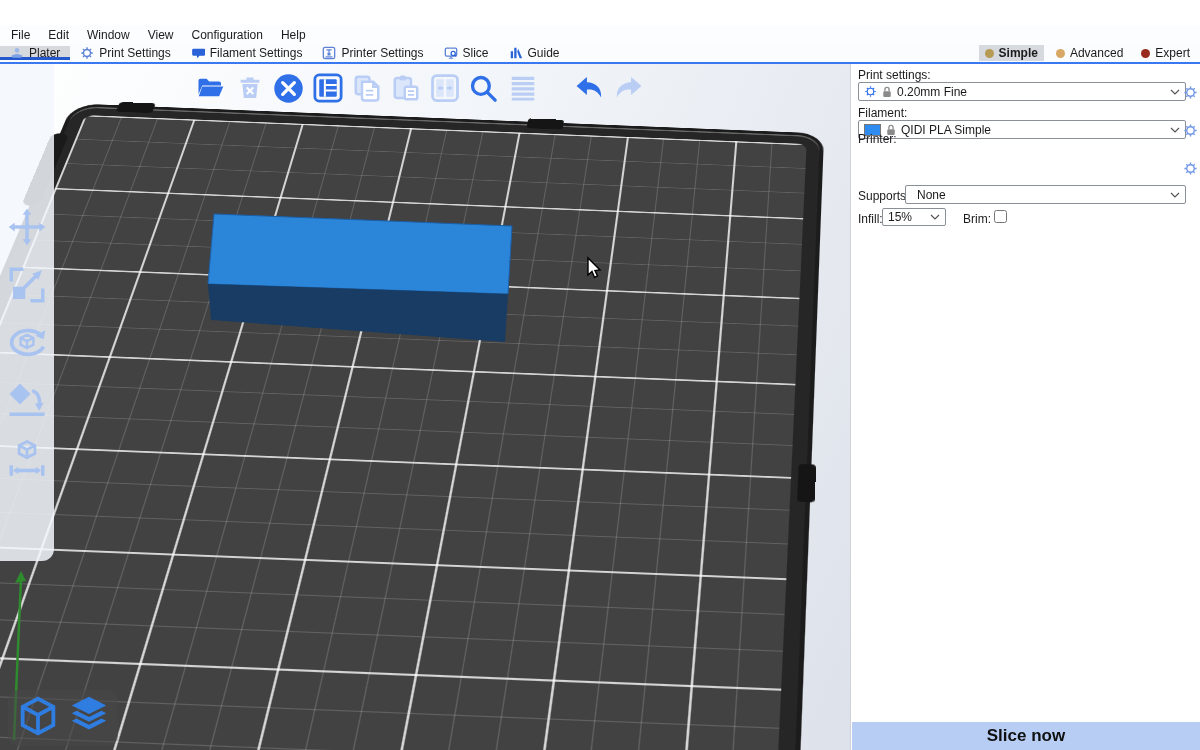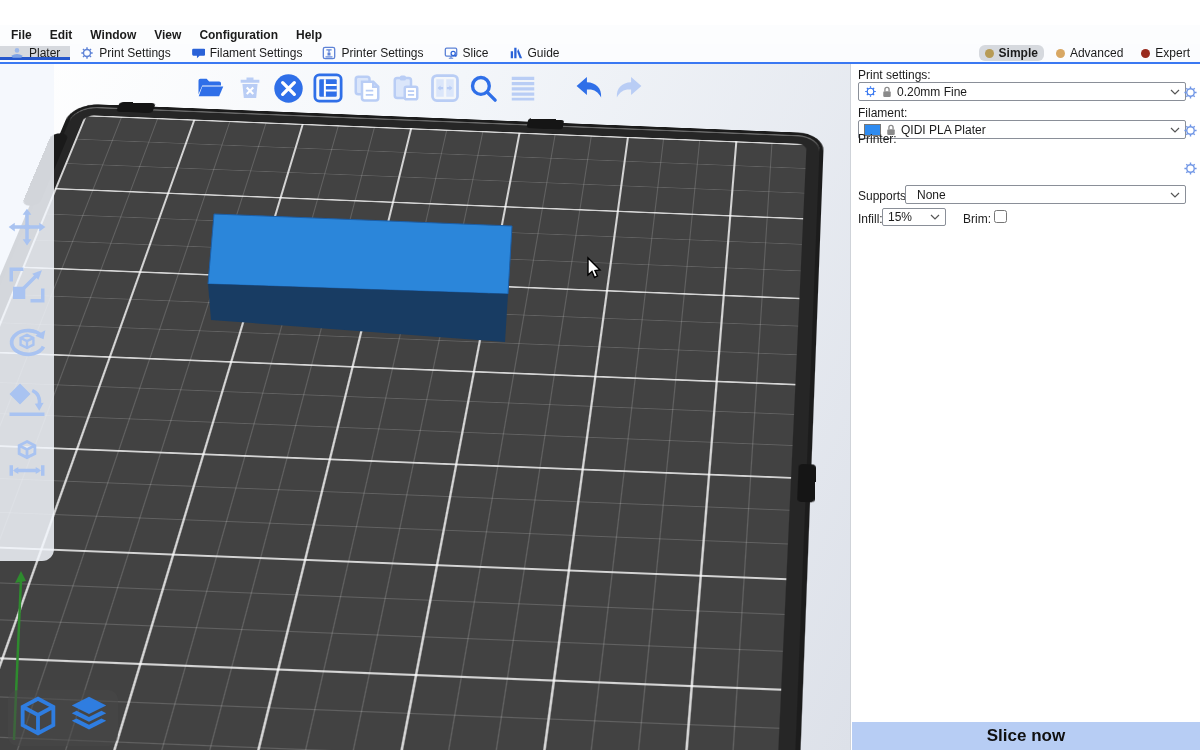--- a/index.html
+++ b/index.html
@@ -10,29 +10,29 @@
   .titlebar { position:absolute; left:0; top:0; width:1200px; height:25px; background:#eef3fa; display:flex; align-items:center; }
   .appicon { width:15px; height:15px; margin-left:8px; border-radius:4px; background:#1d79df; position:relative; }
   .appicon::after { content:""; position:absolute; left:2.5px; top:2.5px; width:10px; height:10px; border:2px solid #fff; border-left-color:transparent; border-radius:50%; transform:rotate(40deg); }
   .title-text { margin-left:7px; font-size:12px; color:#1b1b1b; }
   .wincontrols { position:absolute; right:0; top:0; height:25px; display:flex; }
   .winbtn { width:46px; height:25px; display:flex; align-items:center; justify-content:center; }
   .glyph-min { width:10px; height:1px; background:#444; }
   .glyph-max { width:9px; height:9px; border:1px solid #444; border-radius:2px; }
 
   
-  .menubar { position:absolute; left:0; top:25px; width:1200px; height:19px; background:#fcfdfe; display:flex; align-items:center; padding-left:2px;font-weight:bold; }
+  .menubar { position:absolute; left:0; top:25px; width:1200px; height:19px; background:#fcfdfe; display:flex; align-items:center; padding-left:2px; }
   .menu-item { font-size:12px; color:#1b1b1b; padding:0 9px; cursor:default; }
 
   
   .tabbar { position:absolute; left:0; top:44px; width:1200px; height:20px; background:#fbfcfe; border-bottom:2px solid #3a78f2; display:flex; align-items:center; }
   .tab { display:flex; align-items:center; gap:5px; padding:0 10px; font-size:12px; color:#1b1b1b; }
   .tab.active { background:#d6d9de; box-shadow:inset 0 -3px 0 #2557cd; }
   .modes { position:absolute; right:4px; top:0; height:18px; display:flex; align-items:center; gap:6px; }
-  .mode { display:flex; align-items:center; gap:5px; font-size:12px; color:#1b1b1b; padding:1px 6px;border-radius:6px; }
+  .mode { display:flex; align-items:center; gap:5px; font-size:12px; color:#1b1b1b; padding:1px 6px; }
   .mode.active { background:#d6d9de; font-weight:bold; }
   .dot { width:9px; height:9px; border-radius:50%; }
   .dot-simple { background:#b79b55; } .dot-advanced { background:#d8a763; } .dot-expert { background:#992b1e; }
 
   
   .viewport { position:absolute; left:0; top:64px; width:851px; height:686px; overflow:hidden;
               background:linear-gradient(115deg,#ffffff 0%,#f3f6fa 40%,#dde1e9 100%); border-right:1px solid #cfd3d9; }
 
   .plate { position:absolute; left:75px; top:72px; width:745px; height:980px;
            transform-origin:100% 0; transform:rotate(2.3deg) perspective(2300px) rotateX(49deg);
@@ -358,21 +358,21 @@
         </svg>
     </div>
 
     <span class="sb-label" style="top:42px;">Filament:</span>
     <div class="combo" style="left:6px; top:56px; width:328px;">
       <span class="swatch"></span>
       <svg width="10" height="12" viewBox="0 0 12 14">
           <rect x="1.5" y="6" width="9" height="7" rx="1.5" fill="#8a8a8a"></rect>
           <path d="M3.5 6 V4 a2.5 2.5 0 0 1 5 0 v2" fill="none" stroke="#8a8a8a" stroke-width="1.6"></path>
         </svg>
-      <span class="val">QIDI PLA Plater</span>
+      <span class="val">QIDI PLA Simple</span>
       <svg width="10" height="6" viewBox="0 0 10 6">
           <path d="M1 1 L5 5 L9 1" stroke="#555" stroke-width="1.2" fill="none"></path>
         </svg>
     </div>
     <div class="gear-btn" style="left:330px; top:58px;">
       <svg width="15" height="15" viewBox="0 0 16 16">
           <g stroke="#7096e6" stroke-width="1.5" fill="none">
             <circle cx="8" cy="8" r="4"></circle>
             <path d="M8 1.5v2M8 12.5v2M1.5 8h2M12.5 8h2M3.5 3.5l1.4 1.4M11.1 11.1l1.4 1.4M12.5 3.5L11.1 4.9M4.9 11.1L3.5 12.5"></path>
           </g>

